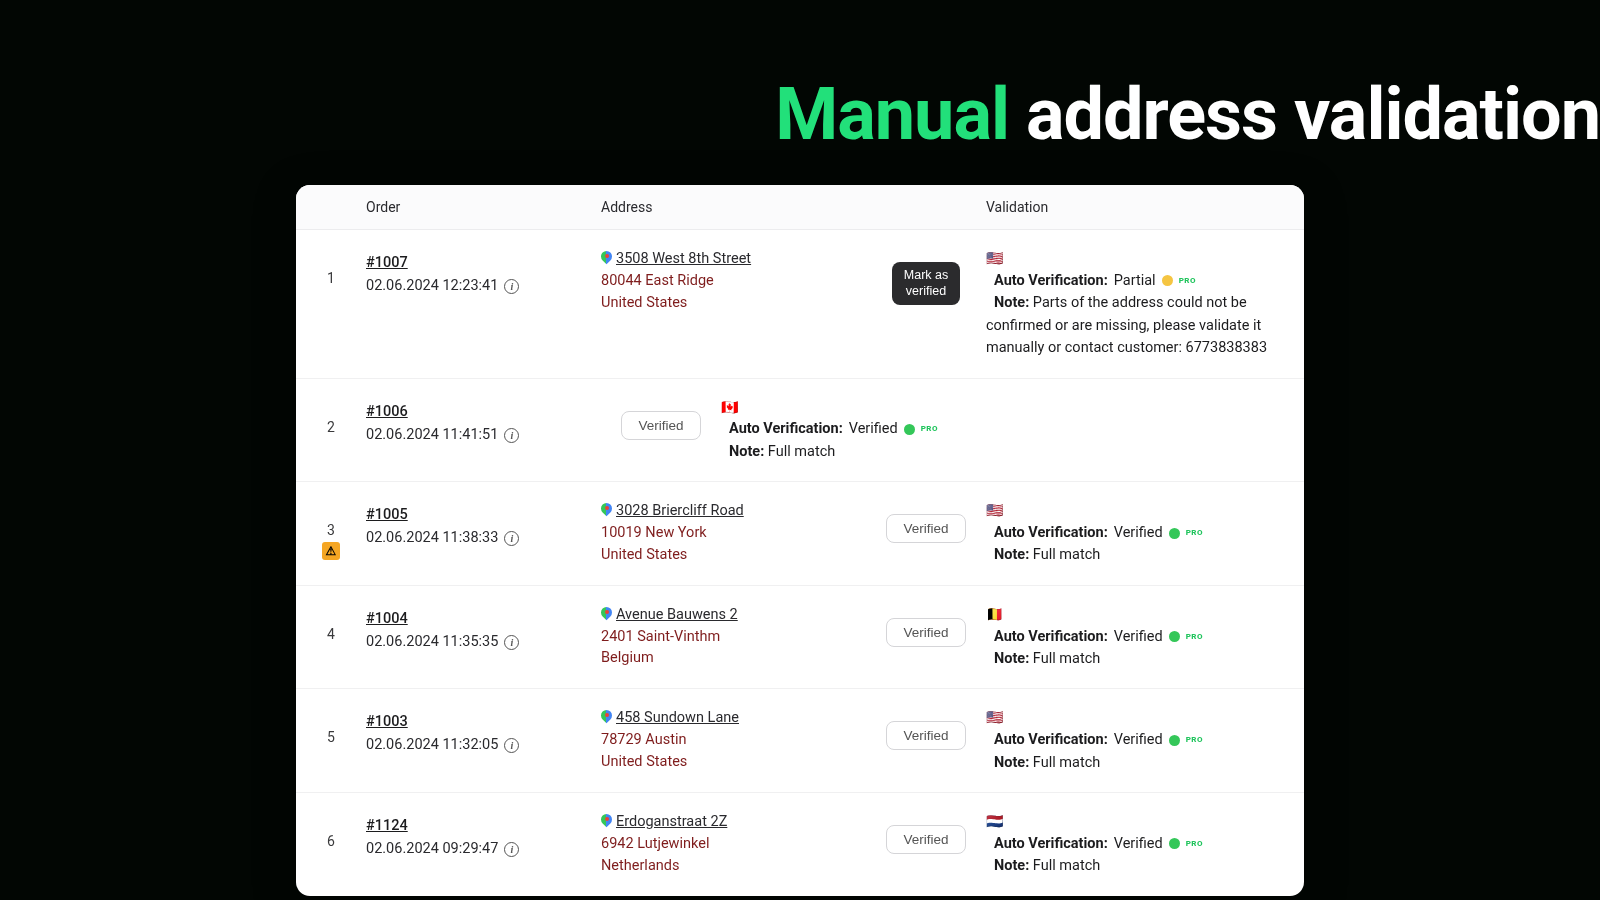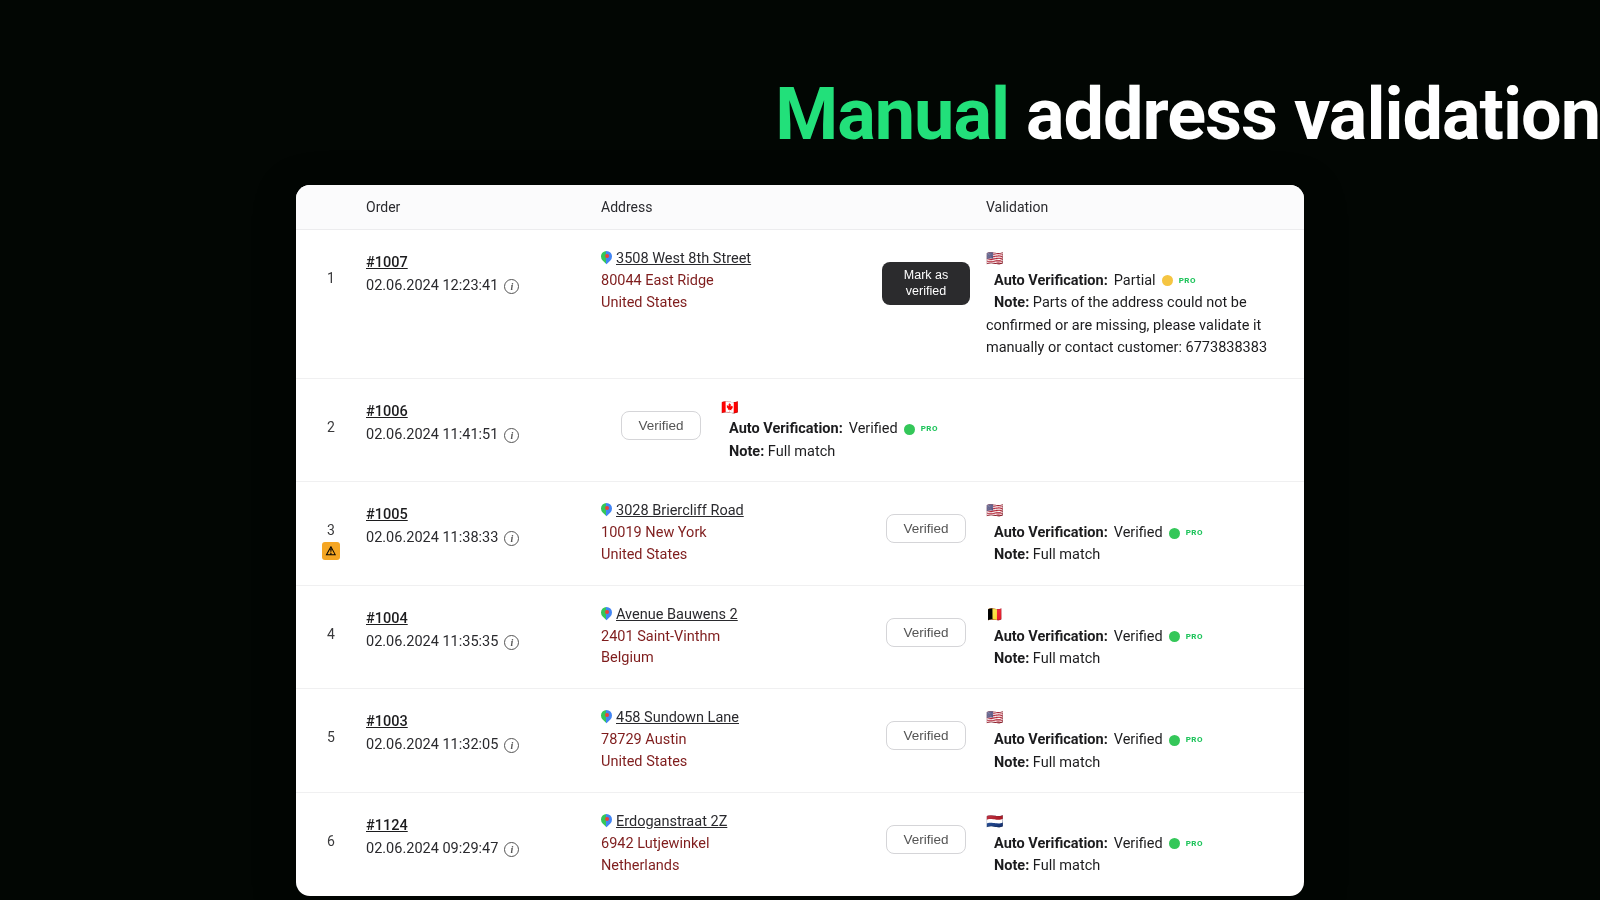--- a/index.html
+++ b/index.html
@@ -102,21 +102,21 @@
   }
   .addr-link { color:#2a2a2e; text-decoration: underline; cursor:pointer; }
   .addr-sub { color:#7f1d1d; }
   .act-cell { width: 120px; display:flex; align-items:center; justify-content:center; padding-top: 14px; }
   .btn-dark {
     background:#2b2b2d; color:#fff;
     border:none; border-radius:8px;
     padding: 6px 11px;
     font-size:12.5px; line-height:1.25;
     text-align:center; cursor:pointer;
-    width: 88px;
+    width: 68px;
   }
   .btn-pill {
     background:#fff; color:#555;
     border:1px solid #d5d5d8;
     border-radius: 8px;
     padding: 6px 16px;
     font-size: 13.5px;
     cursor: default;
   }
   .valid-cell { flex:1; padding-right: 20px; line-height:1.55; }

